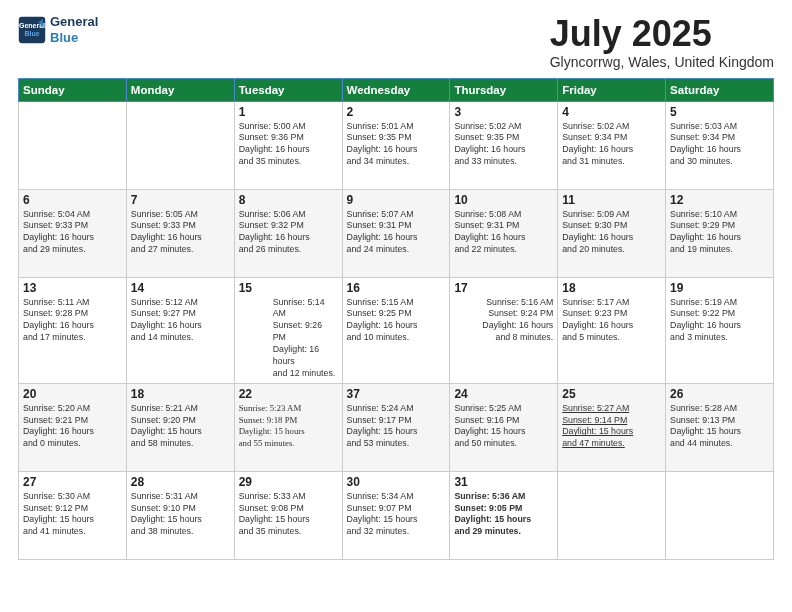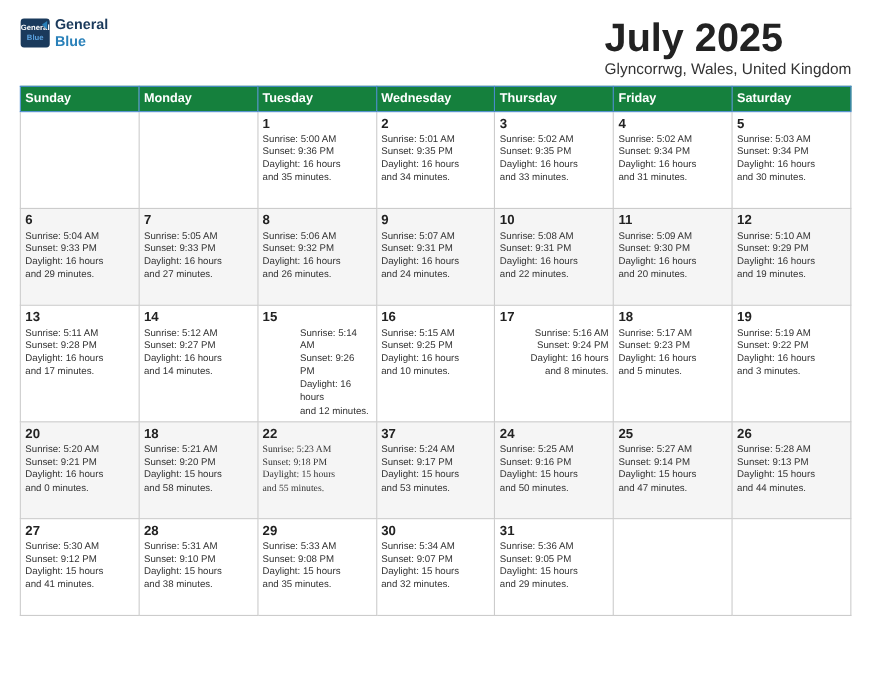--- a/index.html
+++ b/index.html
@@ -304,21 +304,21 @@
           </td>
           <td>
             <span class="day-num">24</span>
             <div class="cell-info" style="white-space: pre-line;">Sunrise: 5:25 AM
 Sunset: 9:16 PM
 Daylight: 15 hours
 and 50 minutes.</div>
           </td>
           <td>
             <span class="day-num">25</span>
-            <div class="cell-info" style="white-space: pre-line;">Sunrise: 5:27 AM
+            <div class="cell-info" style="white-space: pre-line; text-decoration: underline;">Sunrise: 5:27 AM
 Sunset: 9:14 PM
 Daylight: 15 hours
 and 47 minutes.</div>
           </td>
           <td>
             <span class="day-num">26</span>
             <div class="cell-info" style="white-space: pre-line;">Sunrise: 5:28 AM
 Sunset: 9:13 PM
 Daylight: 15 hours
 and 44 minutes.</div>
@@ -348,21 +348,21 @@
           </td>
           <td>
             <span class="day-num">30</span>
             <div class="cell-info" style="white-space: pre-line;">Sunrise: 5:34 AM
 Sunset: 9:07 PM
 Daylight: 15 hours
 and 32 minutes.</div>
           </td>
           <td>
             <span class="day-num">31</span>
-            <div class="cell-info" style="white-space: pre-line;">Sunrise: 5:36 AM
+            <div class="cell-info" style="white-space: pre-line; font-weight: bold;">Sunrise: 5:36 AM
 Sunset: 9:05 PM
 Daylight: 15 hours
 and 29 minutes.</div>
           </td>
           <td class="empty"></td>
           <td class="empty"></td>
         </tr>
       </tbody>
   </table>
 </div>

